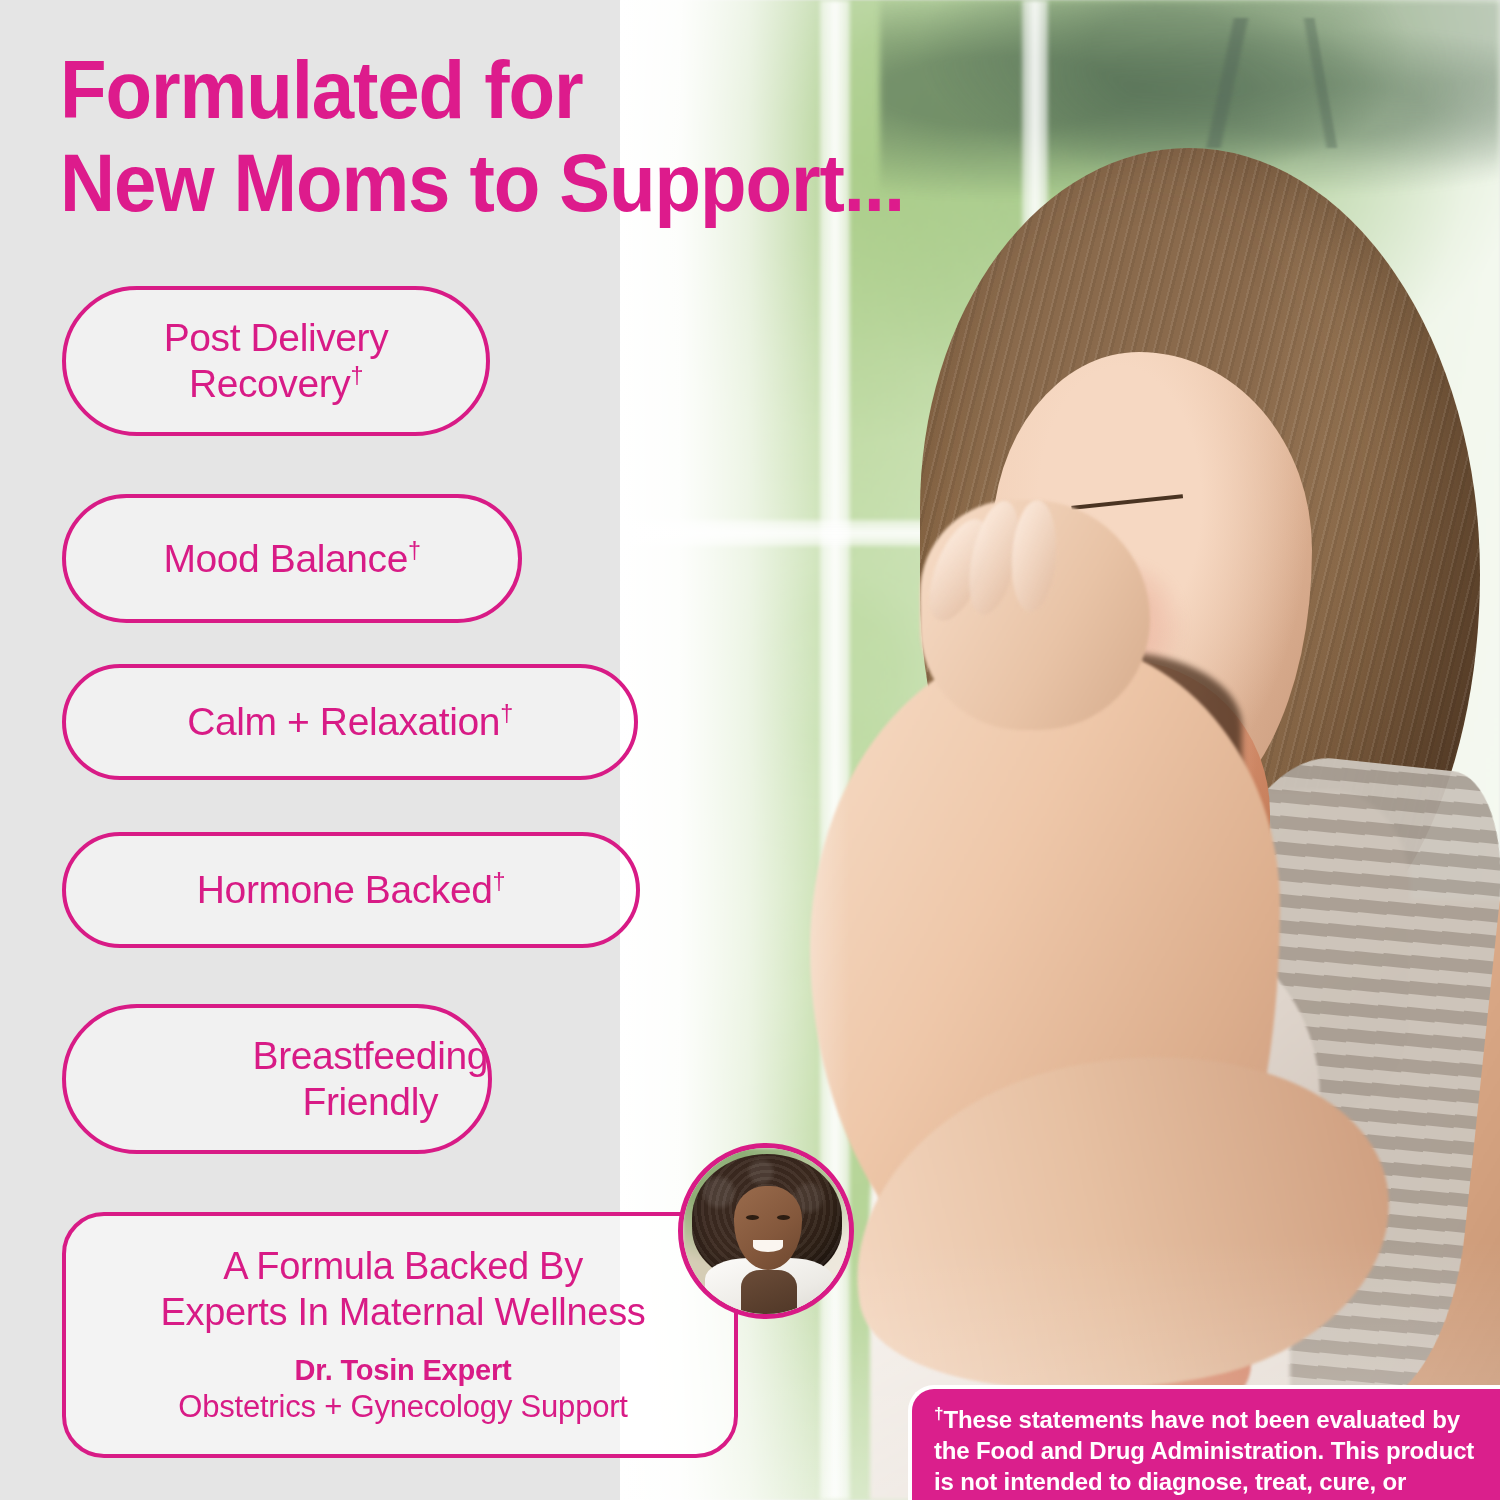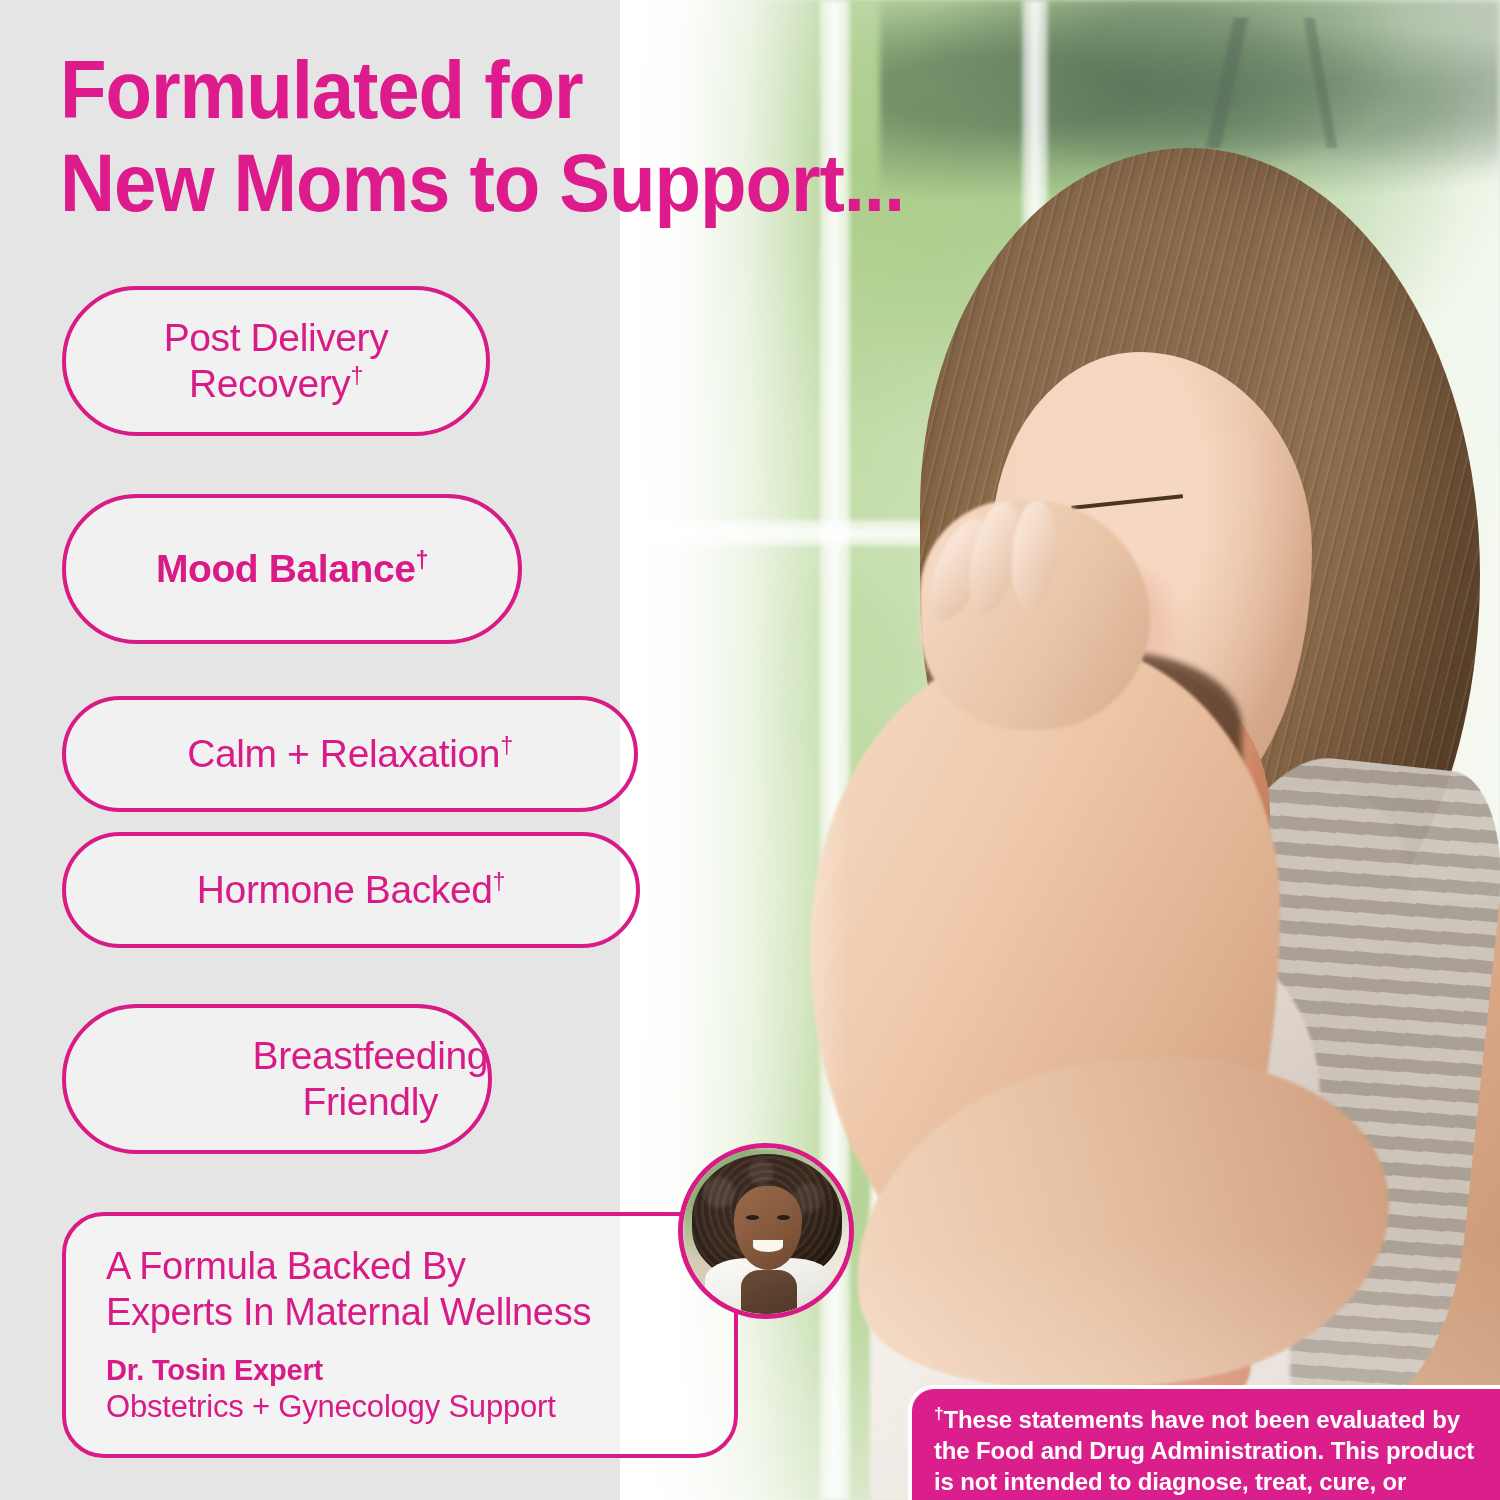--- a/index.html
+++ b/index.html
@@ -274,37 +274,38 @@
     line-height: 1.17;
     letter-spacing: -0.4px;
     background: rgba(255,255,255,0.45);
   }
   .pill sup {
     font-size: 0.6em;
     line-height: 0;
     vertical-align: super;
   }
   #pill-0 { left: 62px;  top: 286px;  width: 428px; height: 150px; }
-  #pill-1 { left: 62px;  top: 494px;  width: 460px; height: 150px; font-weight: bold; }
-  #pill-2 { left: 62px;  top: 696px;  width: 576px; height: 116px; }
+  #pill-1 { left: 62px;  top: 494px;  width: 460px; height: 129px; }
+  #pill-2 { left: 62px;  top: 664px;  width: 576px; height: 116px; }
   #pill-3 { left: 62px;  top: 832px;  width: 578px; height: 116px; }
   #pill-4 { left: 62px;  top: 1004px; width: 430px; height: 150px; justify-content: flex-end; }
 
   
   .expert-card {
     position: absolute;
     left: 62px;
     top: 1212px;
     width: 676px;
     height: 246px;
     box-sizing: border-box;
     border: 4.5px solid #d81b86;
     border-radius: 42px;
     background: rgba(255,255,255,0.55);
     padding: 28px 34px 0 40px;
+    text-align: center;
   }
   .expert-headline {
     color: #d81b86;
     font-size: 38px;
     line-height: 1.21;
     white-space: pre-line;
     letter-spacing: -0.3px;
   }
   .expert-name {
     color: #d81b86;

